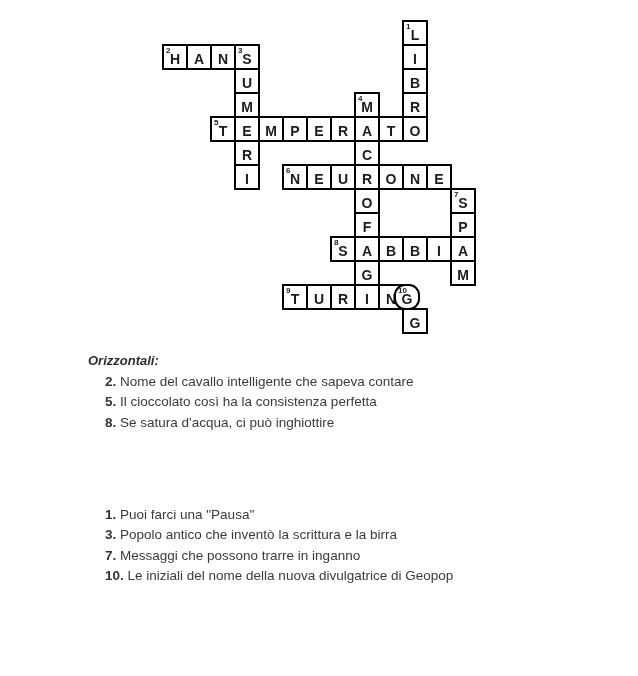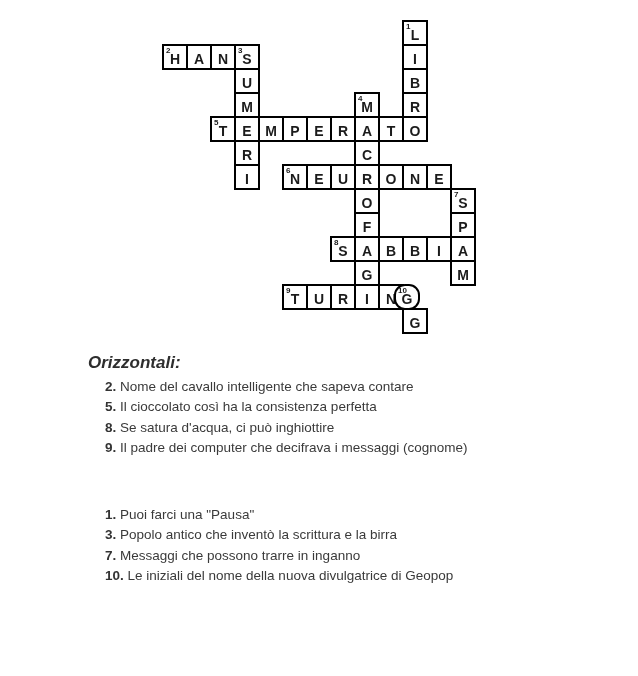--- a/index.html
+++ b/index.html
@@ -52,21 +52,21 @@
   }
   
   .clue-section {
     position: absolute;
     left: 88px;
     color: #333333;
   }
   #across-section { top: 353px; }
   #down-section   { top: 505px; }
   .section-heading {
-    font-size: 17px;
+    font-size: 13px;
     font-weight: 700;
     font-style: italic;
     color: #2e2e2e;
     margin-bottom: 4px;
   }
   .clue-item {
     padding-left: 17px;
     font-size: 13.5px;
     line-height: 20.3px;
     white-space: nowrap;
@@ -243,21 +243,20 @@
       </div>
     </div>
 
   <div id="across-section" class="clue-section">
     <div class="section-heading">Orizzontali:</div>
     <div class="clue-list">
 
     <div class="clue-item"><span class="clue-num">2.</span><span> Nome del cavallo intelligente che sapeva contare</span></div>
         <div class="clue-item"><span class="clue-num">5.</span><span> Il cioccolato così ha la consistenza perfetta</span></div>
         <div class="clue-item"><span class="clue-num">8.</span><span> Se satura d'acqua, ci può inghiottire</span></div>
-        <div class="clue-item"><span class="clue-num">9.</span><span> Il padre dei computer che decifrava i messaggi (cognome)</span></div>
       </div>
   </div>
 
   <div id="down-section" class="clue-section">
     <div class="clue-list">
 
     <div class="clue-item"><span class="clue-num">1.</span><span> Puoi farci una "Pausa"</span></div>
         <div class="clue-item"><span class="clue-num">3.</span><span> Popolo antico che inventò la scrittura e la birra</span></div>
         <div class="clue-item"><span class="clue-num">7.</span><span> Messaggi che possono trarre in inganno</span></div>
         <div class="clue-item"><span class="clue-num">10.</span><span> Le iniziali del nome della nuova divulgatrice di Geopop</span></div>

